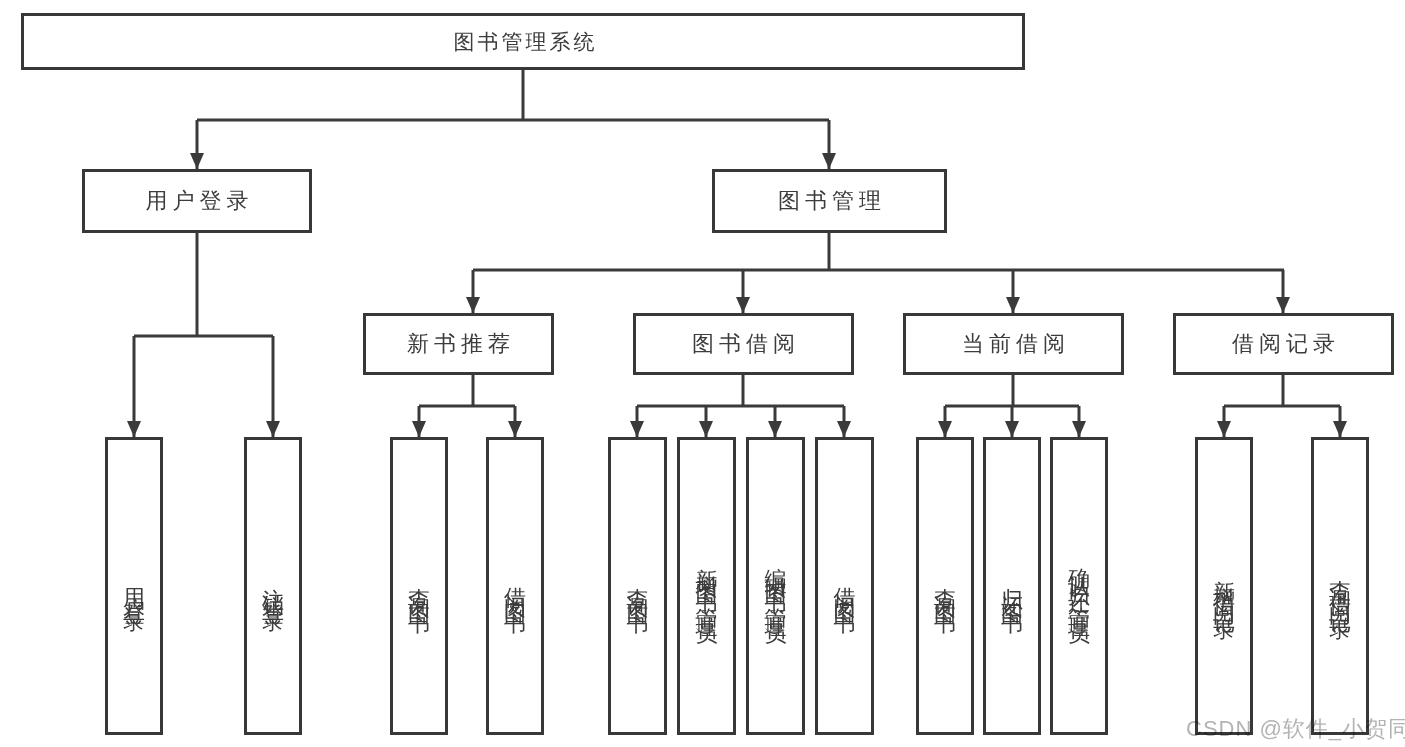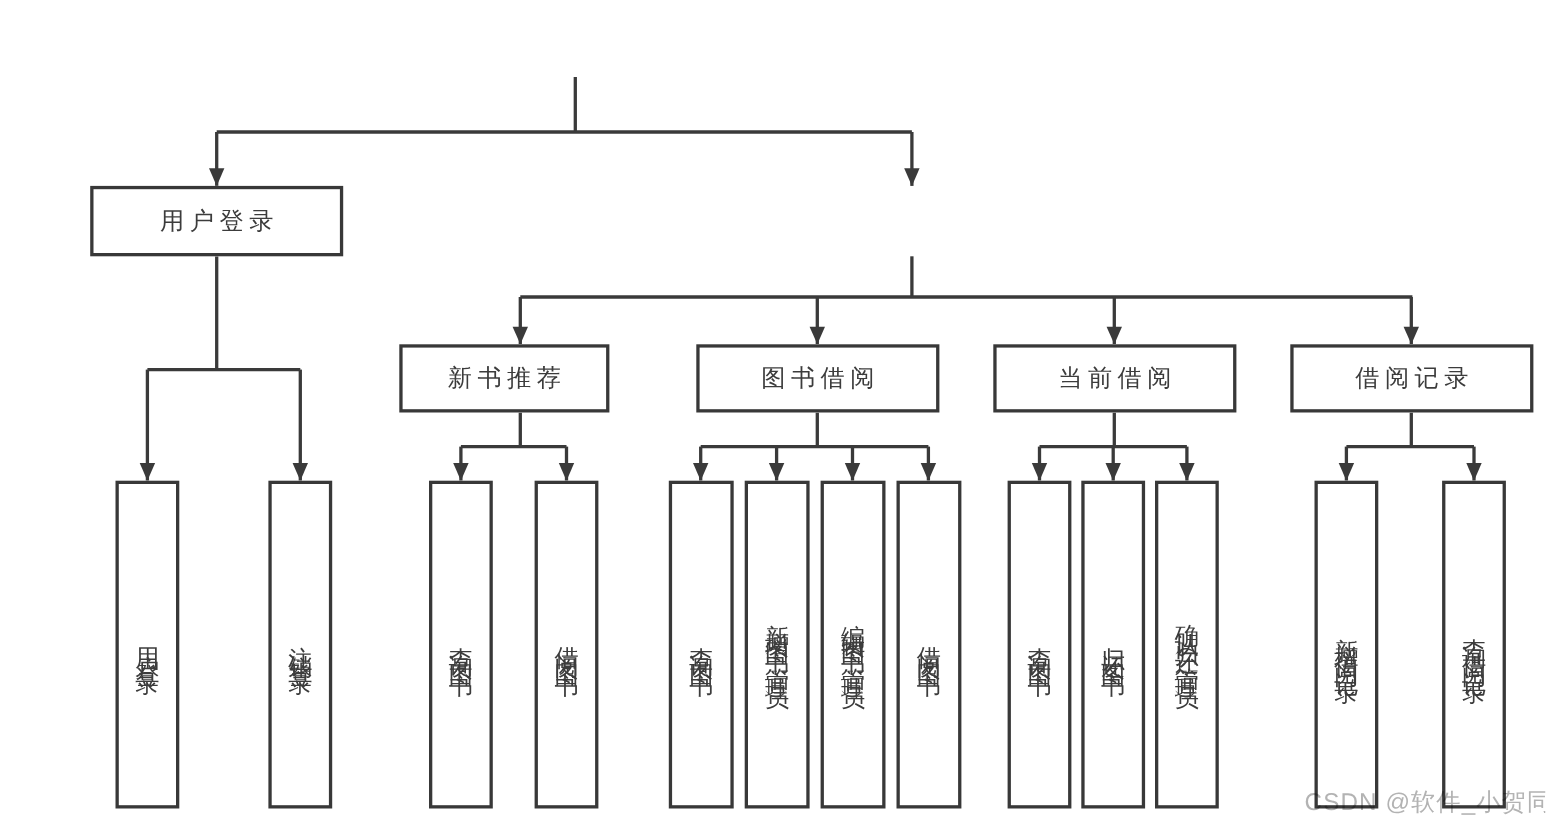--- a/index.html
+++ b/index.html
@@ -79,22 +79,24 @@
     <line x1="945" y1="406" x2="945" y2="437" marker-end="url(#arw)"></line>
     <line x1="1012" y1="406" x2="1012" y2="437" marker-end="url(#arw)"></line>
     <line x1="1079" y1="406" x2="1079" y2="437" marker-end="url(#arw)"></line>
 
     <line x1="1283" y1="375" x2="1283" y2="406"></line>
     <line x1="1224" y1="406" x2="1340" y2="406"></line>
     <line x1="1224" y1="406" x2="1224" y2="437" marker-end="url(#arw)"></line>
     <line x1="1340" y1="406" x2="1340" y2="437" marker-end="url(#arw)"></line>
   </svg>
 
+  <div class="node h root" style="left:21px;top:13px;width:1004px;height:57px">图书管理系统</div>
 
   <div class="node h" style="left:82px;top:169px;width:230px;height:64px">用户登录</div>
+  <div class="node h" style="left:712px;top:169px;width:235px;height:64px">图书管理</div>
 
   <div class="node h" style="left:363px;top:313px;width:191px;height:62px">新书推荐</div>
   <div class="node h" style="left:903px;top:313px;width:221px;height:62px">当前借阅</div>
   <div class="node h" style="left:633px;top:313px;width:221px;height:62px">图书借阅</div>
   <div class="node h" style="left:1173px;top:313px;width:221px;height:62px">借阅记录</div>
 
   <div class="node v" style="left:105px;top:437px;width:58px;height:298px">
     <span class="vtext">用户登录</span>
   </div>
   <div class="node v" style="left:244px;top:437px;width:58px;height:298px">

